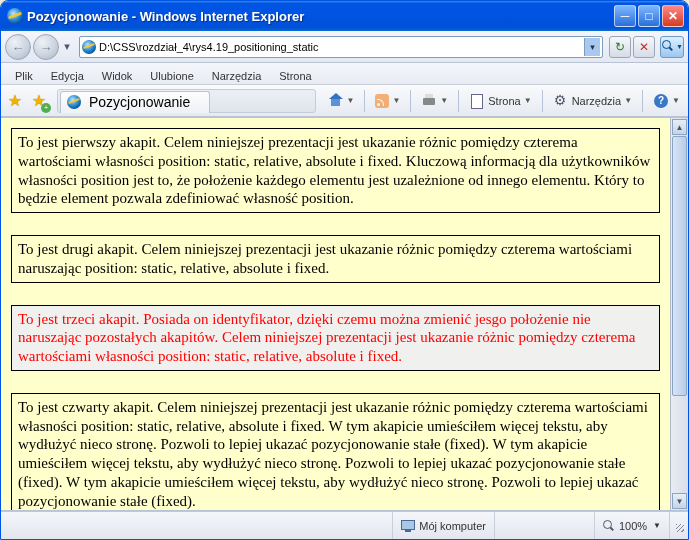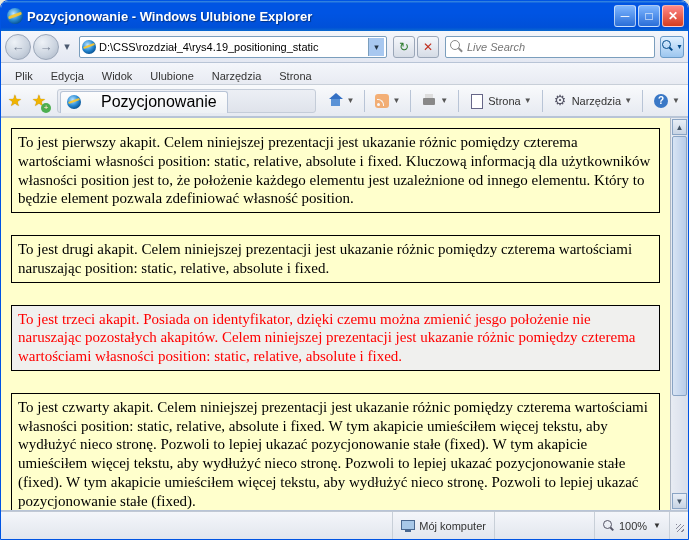--- a/index.html
+++ b/index.html
@@ -147,21 +147,21 @@
   display:flex;align-items:center;justify-content:center;line-height:1;
 }
 .tabstrip{
   flex:1;height:24px;display:flex;align-items:flex-end;
   background:linear-gradient(to bottom,#eceff5,#dfe3eb);margin:0 4px;
   border:1px solid #c4ccd8;border-radius:3px;
 }
 .tab{
   height:22px;background:linear-gradient(to bottom,#fdfdfd,#eef1f5);
   border:1px solid #b8c4d6;border-bottom:none;border-radius:3px 3px 0 0;
-  display:flex;align-items:center;padding:0 10px 0 6px;gap:20px;font-size:16px;
+  display:flex;align-items:center;padding:0 10px 0 6px;gap:8px;font-size:14px;
   margin-left:2px;margin-bottom:-1px;min-width:150px;
 }
 .tab .pageicon{width:14px;height:14px;
   background: radial-gradient(circle at 40% 35%,#bfe6ff 0%,#2a8cd6 45%,#034b8a 80%);
   border-radius:50%;position:relative;flex-shrink:0;}
 .tab .pageicon::after{
   content:"";position:absolute;left:1px;right:1px;top:5px;height:2px;
   background:rgba(255,200,40,.9);transform:rotate(-20deg);border-radius:2px;
 }
 .vsep{width:1px;height:22px;background:#b8c4d6;margin:0 2px;}
@@ -236,43 +236,39 @@
 .resize::before{content:"";position:absolute;right:2px;bottom:2px;width:8px;height:8px;
   background:repeating-linear-gradient(135deg,#889 0 1px,transparent 1px 3px);}
 </style>
 </head>
 <body>
 
 <div class="window">
 
   <div class="titlebar">
     <span class="ieicon"></span>
-    <span class="title">Pozycjonowanie - Windows Ulubione Explorer</span>
+    <span class="title">Pozycjonowanie - Windows Internet Explorer</span>
     <div class="winbtns">
       <div class="winbtn min">─</div>
       <div class="winbtn max">□</div>
       <div class="winbtn close">✕</div>
     </div>
   </div>
 
   <div class="navrow">
     <div class="navbtn">←</div>
     <div class="navbtn">→</div>
     <div class="drop">▾</div>
     <div class="addrbox">
       <span class="pageicon"></span>
       <input value="D:\CSS\rozdział_4\rys4.19_positioning_static" style="">
       <span class="addrdrop">▾</span>
     </div>
     <div class="sqbtn refresh">↻</div>
     <div class="sqbtn stop">✕</div>
-    <div class="searchbox">
-      <span class="mag"></span>
-      <input placeholder="Live Search" style="">
-    </div>
     <div class="gobtn">
         <span class="mag"></span>
         <span class="dd">▾</span>
       </div>
   </div>
 
   <div class="menubar">
     <span class="menuitem">Plik</span>
     <span class="menuitem">Edycja</span>
     <span class="menuitem">Widok</span>

